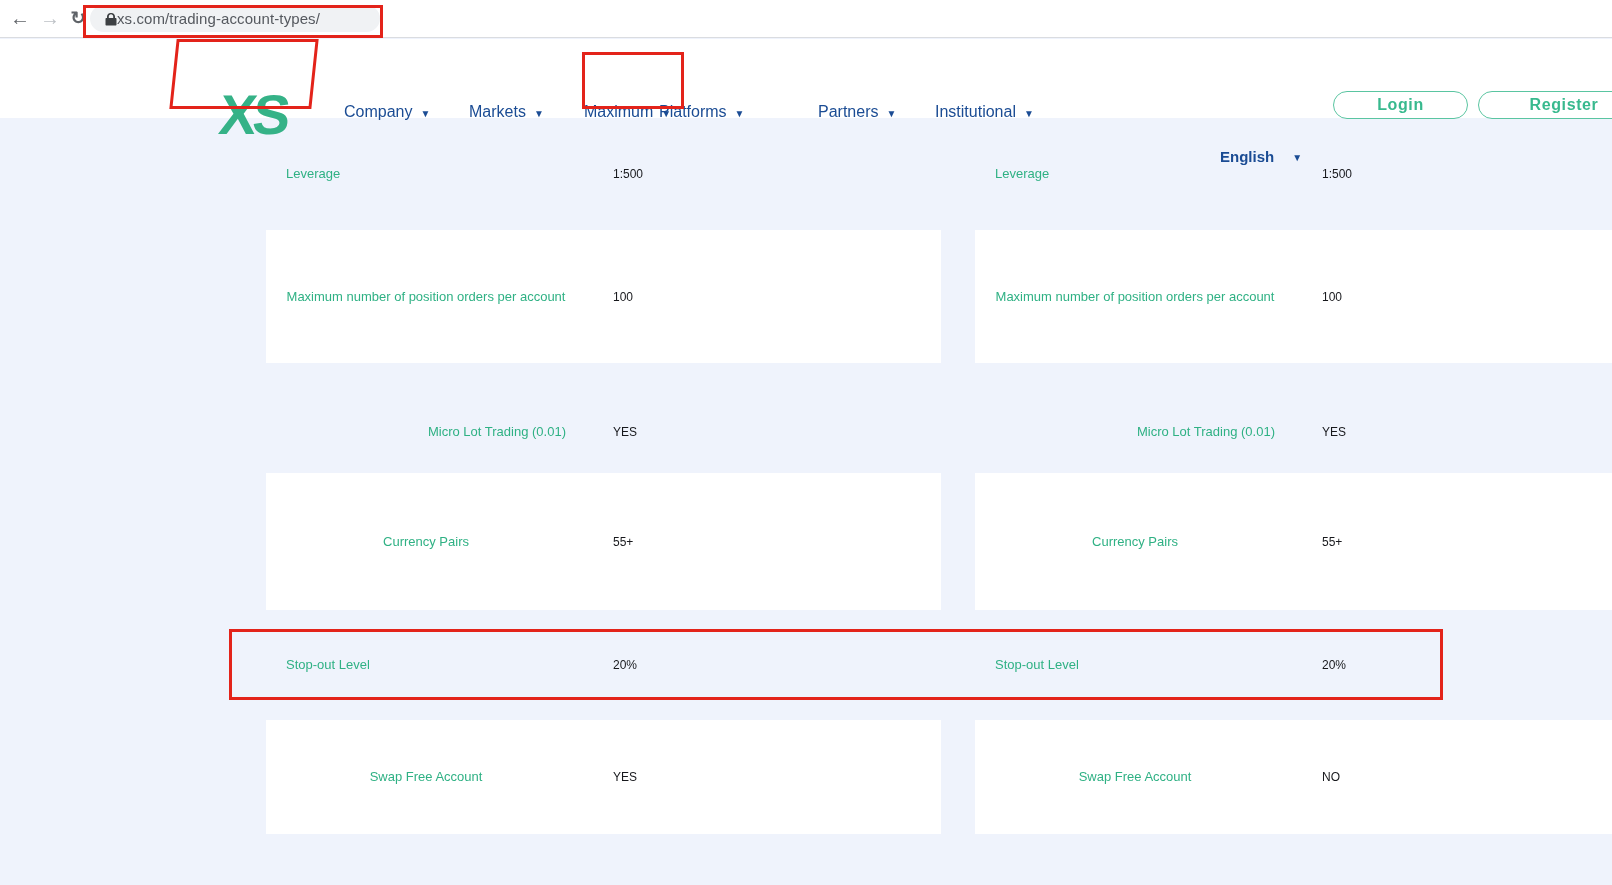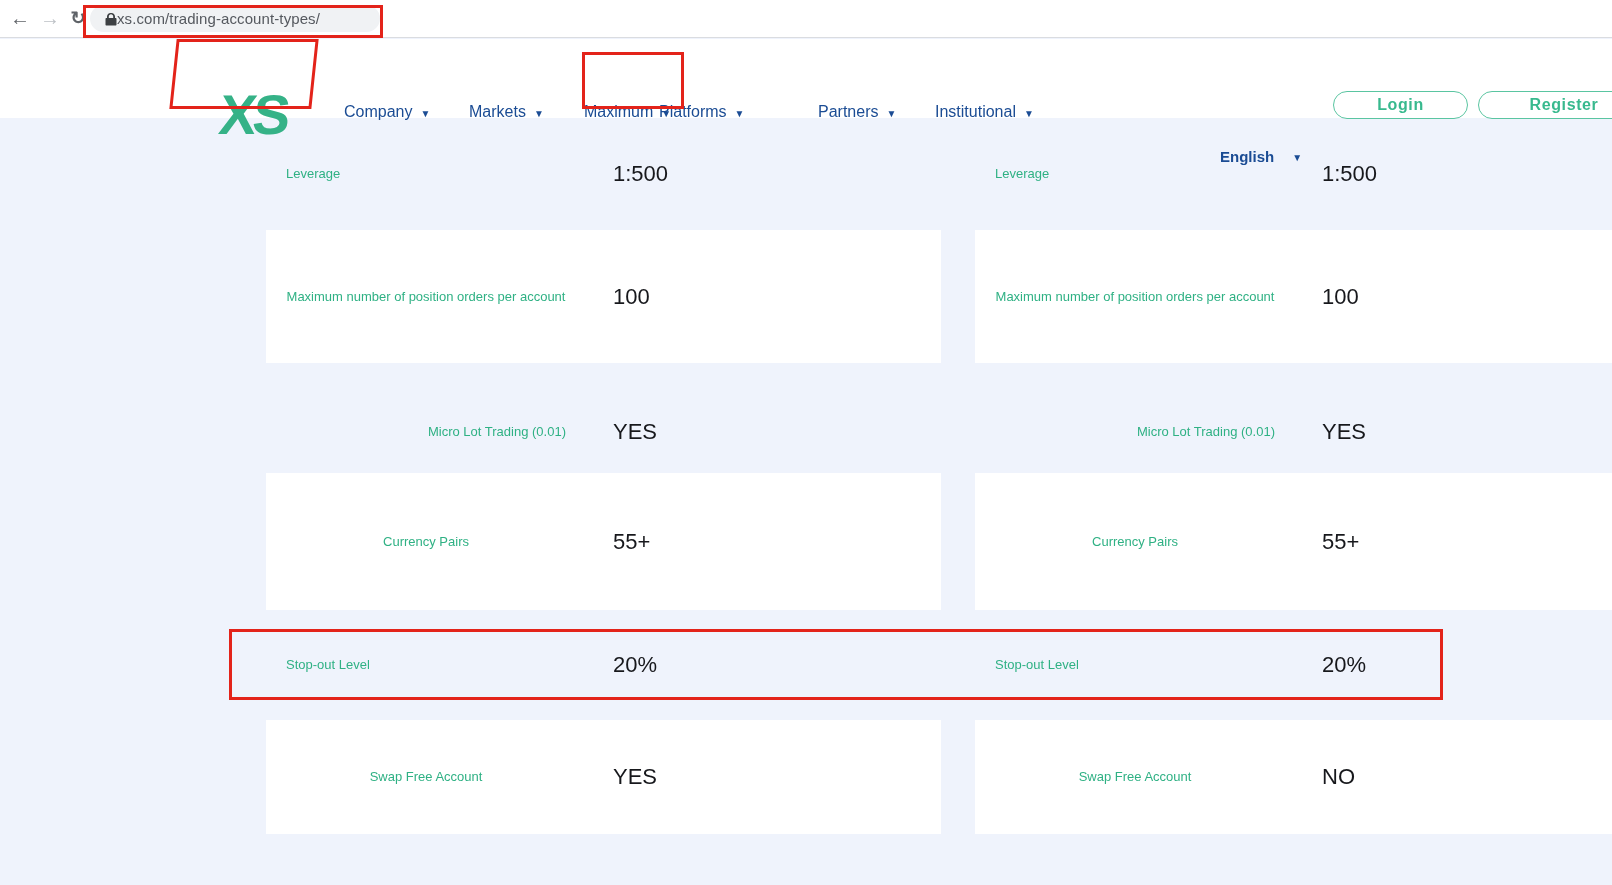--- a/index.html
+++ b/index.html
@@ -27,21 +27,21 @@
   .lang { position:absolute; left:1220px; top:62px; font-size:15px; font-weight:700; color:#1b4c94; display:flex; align-items:center; cursor:pointer;margin-top:47px; }
   .lang .caret { margin-left:18px; }
   .pill-btn { position:absolute; top:52px; height:28px; border:1.5px solid #5ac5a1; border-radius:22px; background:#ffffff;
               color:#38b98e; font-size:16px; font-weight:700; letter-spacing:0.6px; display:flex; align-items:center; justify-content:center; cursor:pointer; }
 
   
   .card { position:absolute; width:675px; display:flex; align-items:center; padding-left:20px; }
   .card.white { background:#ffffff;text-align:center; }
   .pair { display:flex; align-items:flex-start; width:100%; }
   .row-label { width:280px; font-size:13px; line-height:26px; color:#2fb184; }
-  .row-value { margin-left:47px; font-size:22px; line-height:26px; font-weight:500; color:#17181c; }
+  .row-value { margin-left:47px; font-size:12px; line-height:26px; font-weight:500; color:#17181c; }
   .col-left  { left:266px; }
   .col-right { left:975px; }
 
   
   .r1 { top:118px; height:112px; }
   .r2 { top:230px; height:133px; }
   .r3 { top:381px; height:102px;text-align:right; }
   .r4 { top:473px; height:137px; }
   .r5 { top:610px; height:110px; }
   .r6 { top:720px; height:114px; }

